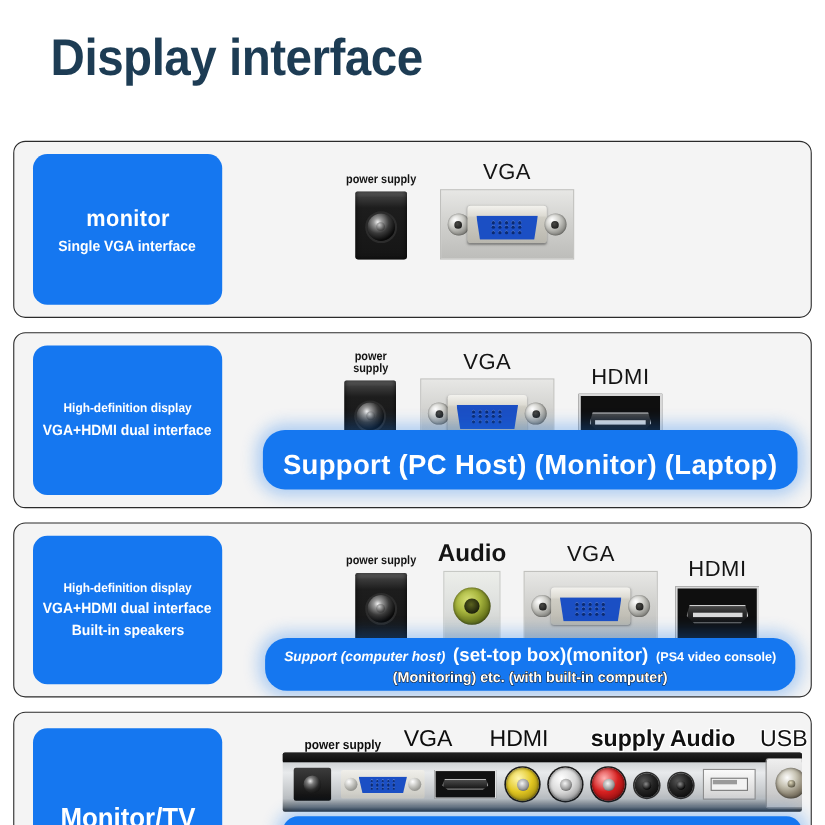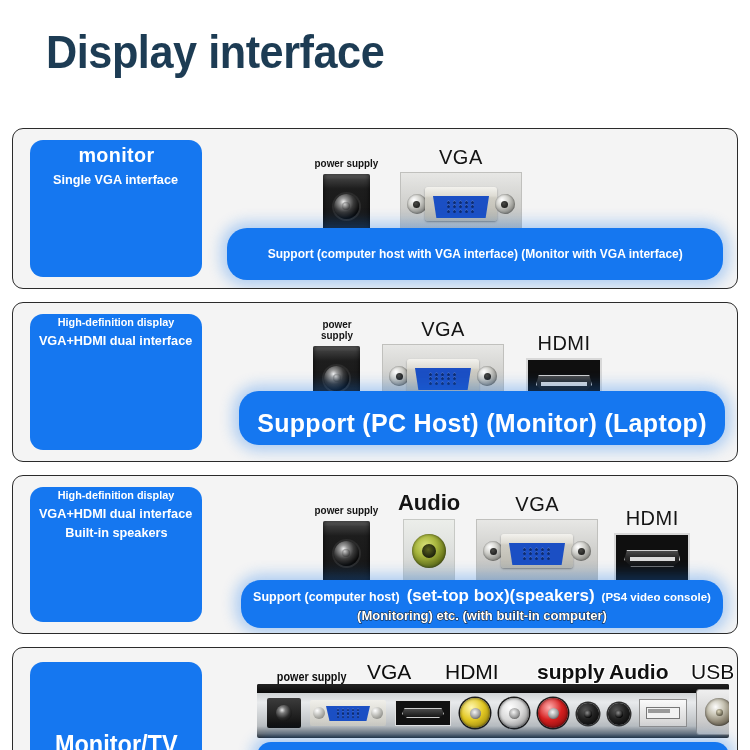--- a/index.html
+++ b/index.html
@@ -56,20 +56,21 @@
     position: absolute;
     left: 17px;
     top: 11px;
     width: 172px;
     bottom: 11px;
     background: #1577f0;
     border-radius: 13px;
     display: flex;
     flex-direction: column;
     align-items: center;
+    justify-content: center;
     color: #ffffff;
     text-align: center;
     font-family: "Liberation Sans Narrow", "Liberation Sans", sans-serif;
   }
   .panel-line {
     line-height: 1.45;
     white-space: nowrap;
     transform: scaleX(0.94);
   }
   .panel-big {
@@ -241,21 +242,21 @@
     color: #fff;
     display:flex; flex-direction:column;
     align-items:center; justify-content:center;
     text-align:center;
     font-family: "Liberation Sans Narrow", "Liberation Sans", sans-serif;
     box-shadow: 0 0 14px 6px rgba(21,119,240,.30);
   }
   .support-sm { font-size: 12.5px; font-weight:bold; transform: scaleX(0.96); white-space:nowrap; }
   .support-xl { font-size: 25px; font-weight:bold; letter-spacing:0.3px; white-space:nowrap;margin-top:10px; }
   .support-row { display:flex; align-items:baseline; justify-content:center; gap:7px; white-space:nowrap; }
-  .s-a { font-size: 12.5px; font-weight:bold; }
+  .s-a { font-size: 12.5px; font-weight:bold;font-style:italic; }
   .s-b { font-size: 17px; font-weight:bold; }
   .s-c { font-size: 11.5px; font-weight:bold; }
   .s-d {
     font-size: 13px; font-weight:bold;
     -webkit-text-stroke: 0.9px #1a1a1a;
     paint-order: stroke fill;
     margin-top: 2px;
   }
 
   
@@ -445,23 +446,20 @@
                   <i></i>
                   <i></i>
                 </div>
             </div>
           </div>
           <div class="vga-screw r"></div>
         </div>
       </div>
     </div>
 
-    <div class="support">
-      <div class="support-sm">Support (computer host with VGA interface)  (Monitor with VGA interface)</div>
-    </div>
   </div>
 
   <div class="card card-2">
 
     <div class="panel">
       <div class="panel-line panel-small">High-definition display</div>
       <div class="panel-line panel-mid">VGA+HDMI dual interface</div>
     </div>
 
     <div class="ports">
@@ -569,21 +567,21 @@
         <div class="port-label lbl-md">HDMI</div>
         <div class="jack-hdmi">
           <div class="hdmi-mouth"></div>
         </div>
       </div>
     </div>
 
     <div class="support">
       <div class="support-row">
         <span class="s-a">Support (computer host)</span>
-        <span class="s-b">(set-top box)(speakers)</span>
+        <span class="s-b">(set-top box)(monitor)</span>
         <span class="s-c">(PS4 video console)</span>
       </div>
       <div class="s-d">(Monitoring) etc. (with built-in computer)</div>
     </div>
   </div>
 
   <div class="card card-4">
 
     <div class="panel">
       <div class="panel-line panel-xl">Monitor/TV</div>

